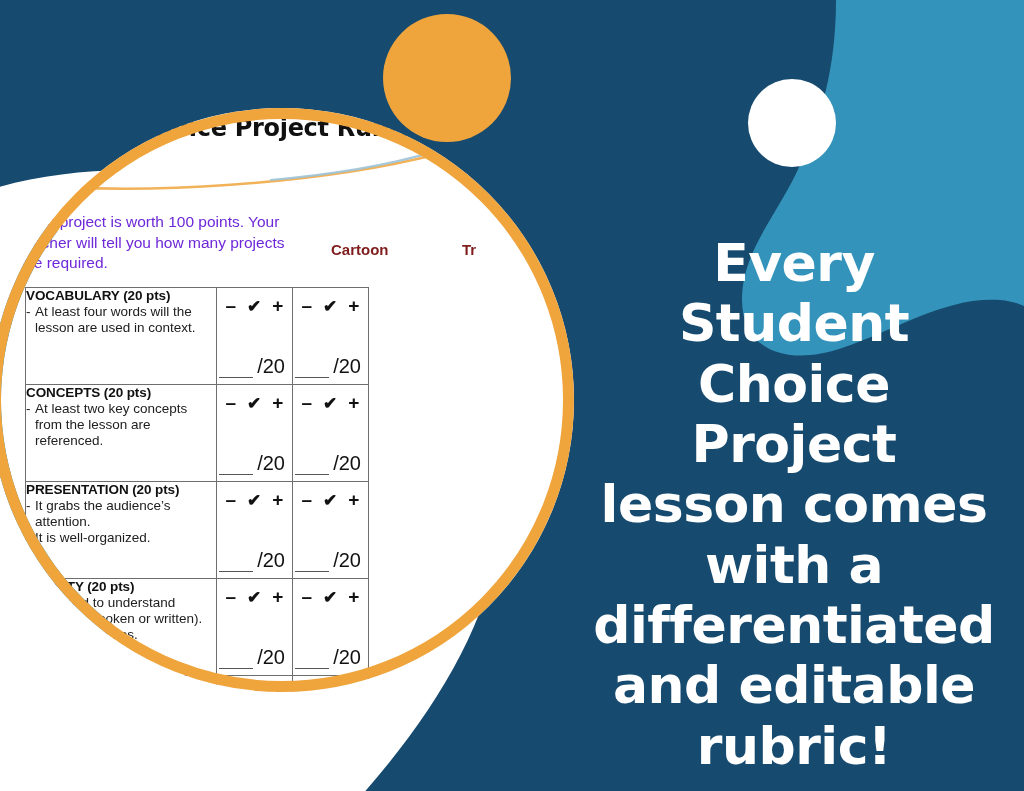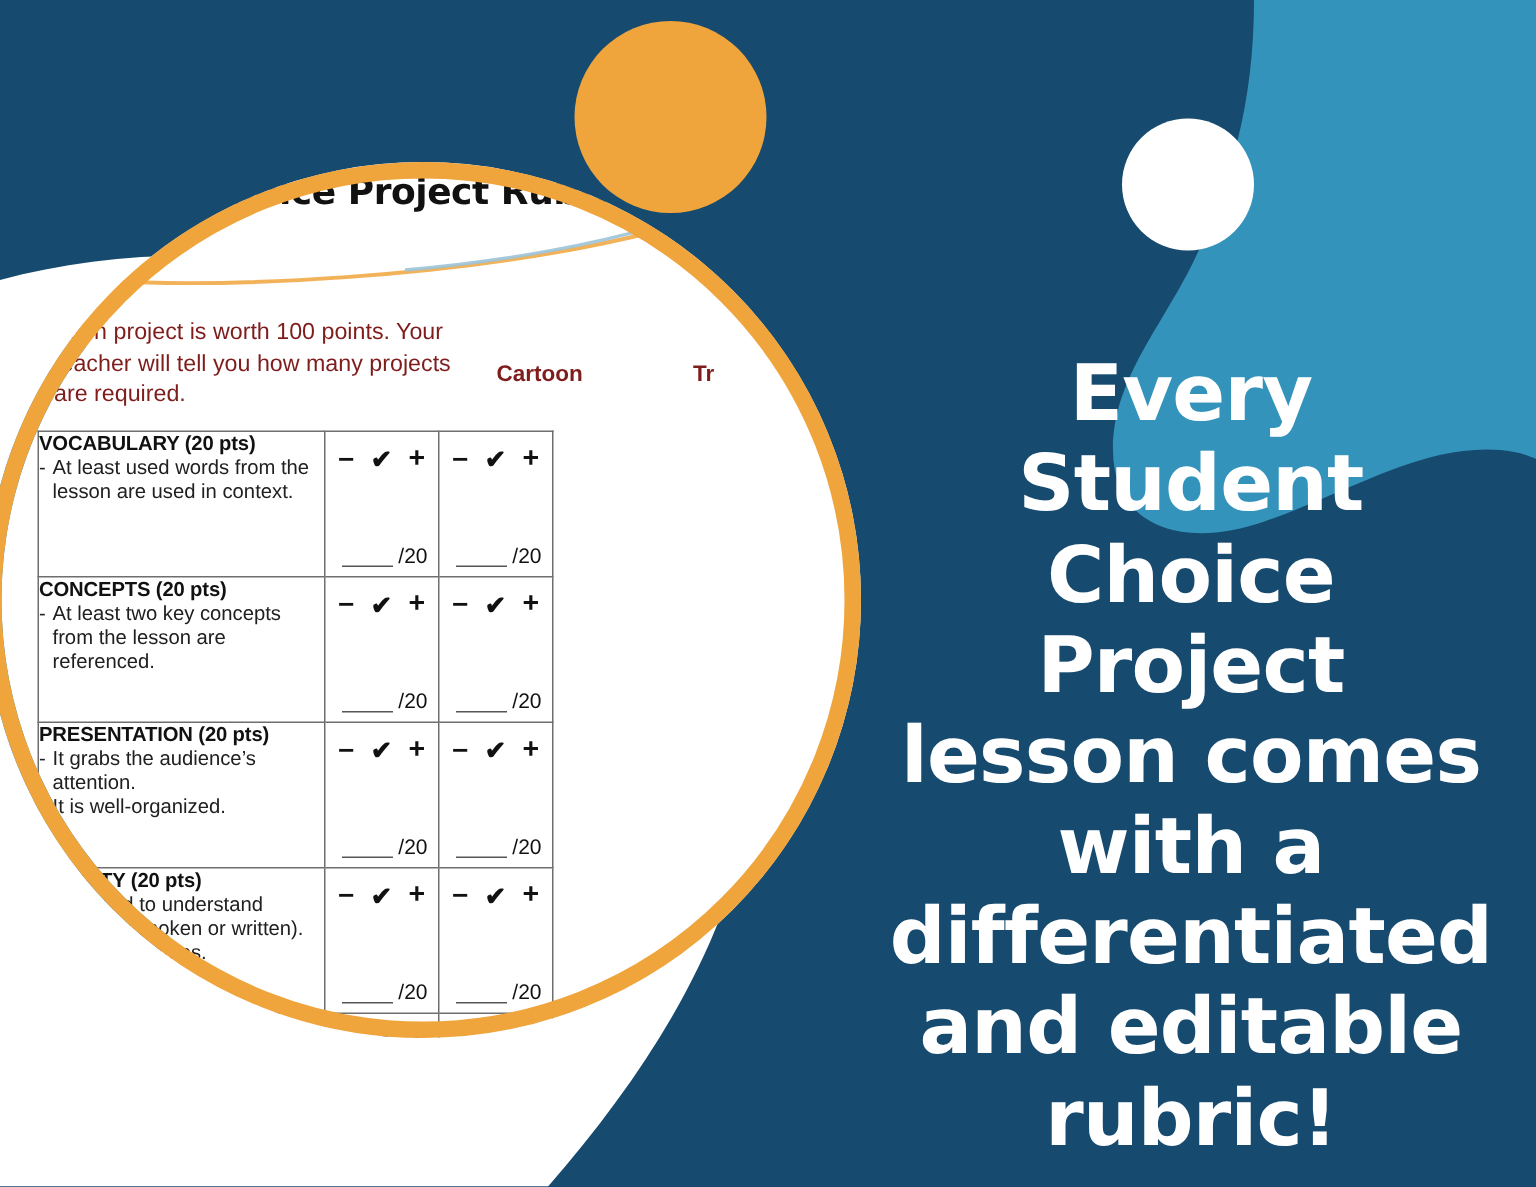--- a/index.html
+++ b/index.html
@@ -47,22 +47,22 @@
   .doc{position:absolute;left:10px;top:-108px;width:700px;height:800px;color:#1b1b1b;}
   .doc-title{
     position:absolute;left:50px;top:115px;width:420px;
     font-family:"DejaVu Sans", sans-serif;
     font-weight:bold;font-size:24px;line-height:1.12;letter-spacing:-.3px;
     color:#111;
   }
   .swoosh{position:absolute;left:20px;top:150px;width:420px;height:48px;}
 
   .intro{
-    position:absolute;left:36px;top:212px;width:280px;
-    font-size:15.5px;line-height:1.33;color:#7f1d1d;
+    position:absolute;left:20px;top:212px;width:280px;
+    font-size:15.5px;line-height:1.33;color:#6d28d9;
   }
   .col-head{
     position:absolute;top:241px;font-weight:bold;font-size:15px;color:#7f1d1d;
   }
   .col-head.c1{left:331px;}
   .col-head.c2{left:437px;margin-left:25px;}
 
   
   .tbl{
     position:absolute;left:25px;top:287px;width:340px;
@@ -82,21 +82,21 @@
     display:flex;flex-direction:column;justify-content:space-between;
     padding:7px 0 6px 0;box-sizing:border-box;
   }
   .marks{
     display:flex;justify-content:center;gap:11px;align-items:center;
     font-weight:bold;font-size:19px;color:#111;
   }
   .marks .ck{font-size:17px;}
   .outof{
     display:flex;justify-content:flex-end;align-items:flex-end;gap:4px;
-    padding-right:7px;font-size:14px;color:#111;
+    padding-right:7px;font-size:20px;color:#111;
   }
   .blank{display:inline-block;width:34px;border-bottom:1.6px solid #555;height:12px;}
 
   
   .headline{
     position:absolute;left:592px;top:233px;width:404px;
     text-align:center;color:#FFFFFF;
     font-family:"DejaVu Sans", sans-serif;
     font-weight:bold;font-size:52px;line-height:1.16;letter-spacing:-.5px;
   }
@@ -117,42 +117,42 @@
   <div class="white-dot"></div>
 
   <svg class="white-card" viewBox="0 0 700 800" preserveAspectRatio="none">
     <path d="M0,800 L0,160 C120,112 300,120 420,200
              C520,266 560,380 540,500 C522,608 450,708 360,800 Z" fill="#FFFFFF"></path>
   </svg>
 
   <div class="mag">
     <div class="doc">
 
-      <div class="doc-title">udent Choice Project Rubric</div>
+      <div class="doc-title">words Choice Project Rubric</div>
 
       <svg class="swoosh" viewBox="0 0 420 48">
         <path d="M8,34 C120,46 300,34 418,4" stroke="#EFA43C" stroke-width="2.6" fill="none" opacity="0.85"></path>
         <path d="M250,30 C320,24 380,12 420,0" stroke="#9CC3D8" stroke-width="2.2" fill="none" opacity="0.9"></path>
       </svg>
 
       <div class="intro">Each project is worth 100 points. Your teacher will tell you how many projects are required.</div>
 
       <div class="col-head c1">Cartoon</div>
       <div class="col-head c2">Tr</div>
 
       <table class="tbl">
         <tbody>
 
           <tr>
             <td class="c-desc">
               <div class="crit-name">VOCABULARY (20 pts)</div>
               <div class="crit-list">
                 <div>
                     <span class="dash">-</span>
-                  <span>At least used words from the lesson are used in context.</span>
+                  <span>At least four words will the lesson are used in context.</span>
                   </div>
               </div>
             </td>
             <td class="c-score">
               <div class="scorebox">
                 <div class="marks">
                   <span>–</span>
                   <span class="ck">✔</span>
                   <span>+</span>
                 </div>

